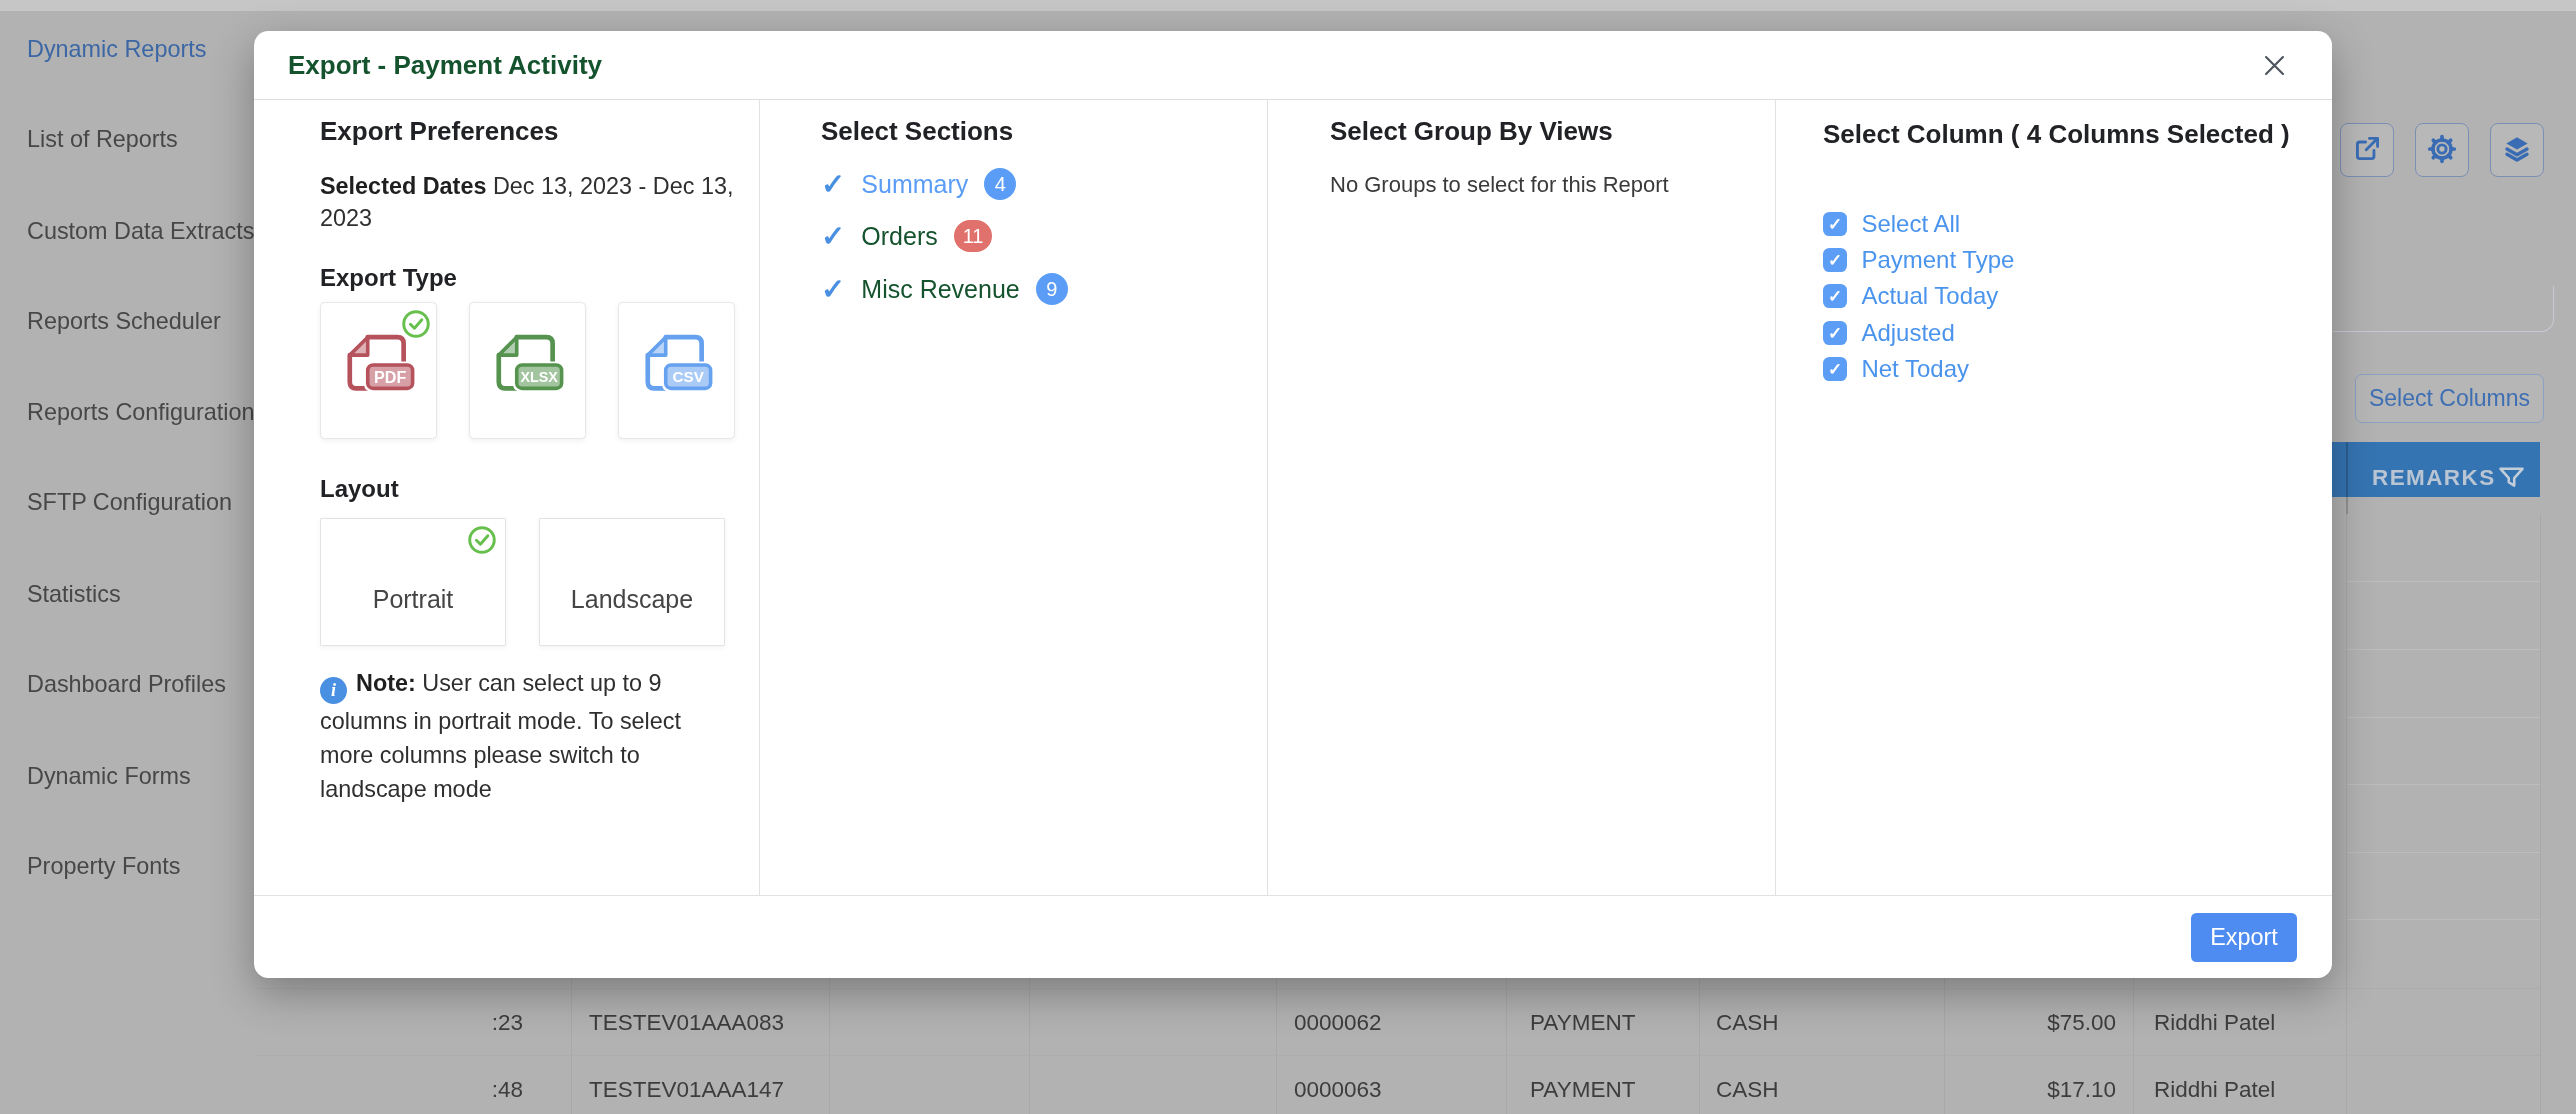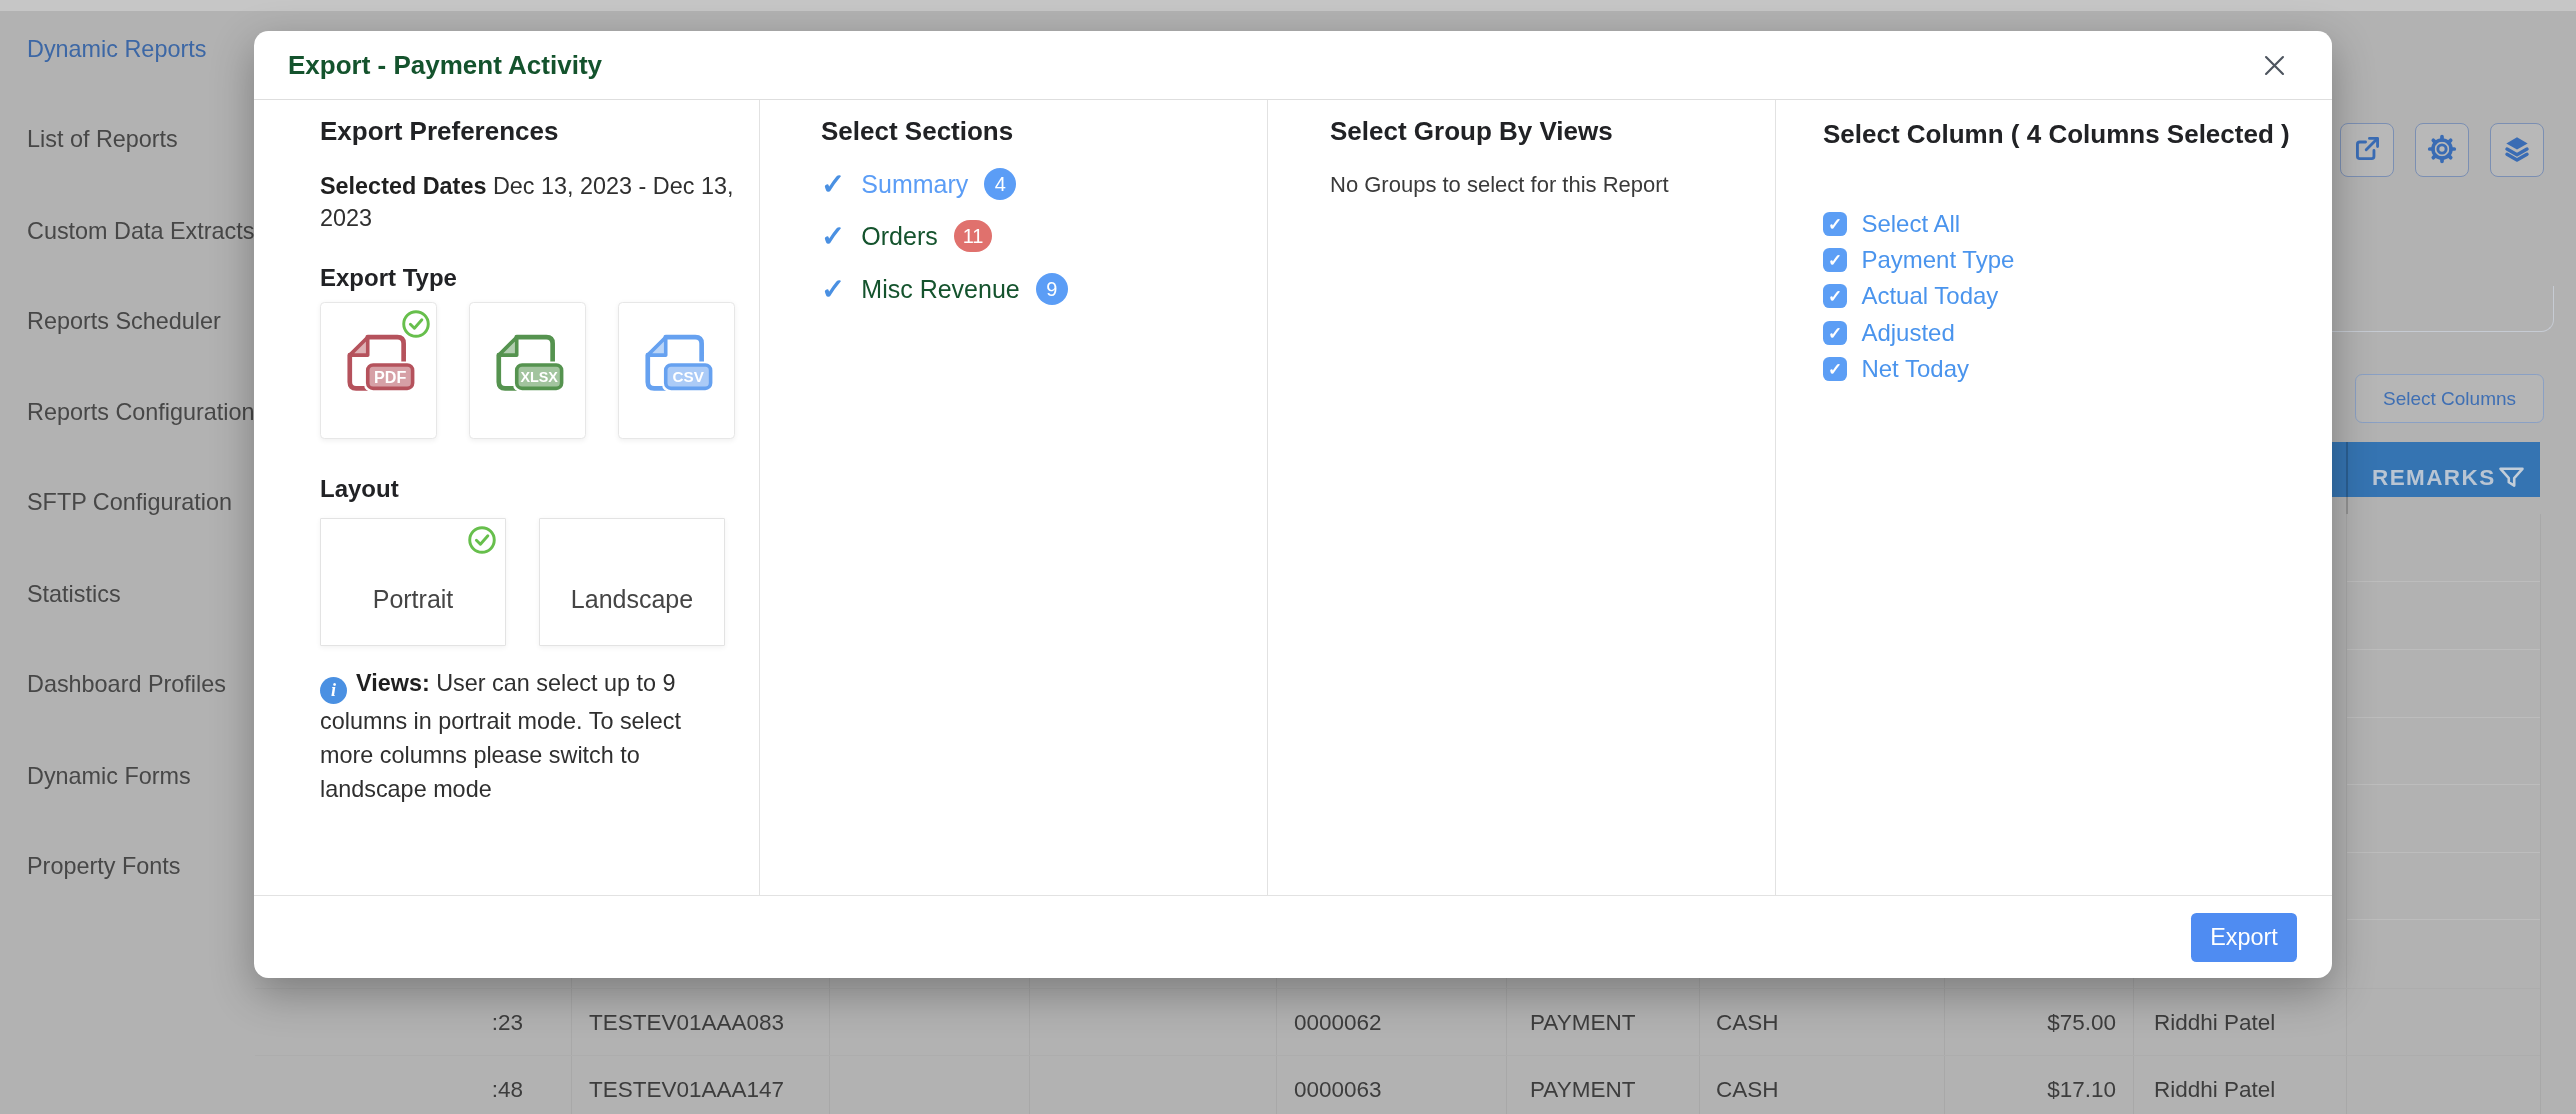--- a/index.html
+++ b/index.html
@@ -8,21 +8,21 @@
   .abs{position:absolute;}
   
   .top-strip{left:0;top:0;width:2576px;height:10.8px;background:#c6c6c6;}
   .side-item{left:27px;font-size:23.4px;color:#474747;white-space:nowrap;cursor:pointer;}
   .side-item.active{color:#3c67a5;}
   .tool-btn{width:52px;height:52px;border:1.8px solid #7b8fb3;border-radius:8px;
             background:rgba(255,255,255,0.08);display:flex;align-items:center;justify-content:center;cursor:pointer;}
   .card-edge{left:2253px;top:286px;width:300px;height:45px;
              border-bottom:0.9px solid #c6cbd3;border-right:0.9px solid #c6cbd3;border-radius:0 0 12.6px 0;}
   .sel-cols{left:2355px;top:374px;width:187px;height:47px;border:1.8px solid #8aa0c4;border-radius:7.2px;
-            color:#3f6fb3;font-size:19px;display:flex;align-items:center;justify-content:center;
+            color:#3f6fb3;font-size:23px;display:flex;align-items:center;justify-content:center;
             background:rgba(255,255,255,0.06);cursor:pointer;}
   .remarks-band{left:2316px;top:442px;width:224px;height:55px;background:#3574b2;}
   .remarks-band .seam{position:absolute;left:30px;top:0;width:1.8px;height:72px;background:rgba(0,0,0,0.18);}
   .remarks-band .lbl{position:absolute;left:56px;top:0;height:72px;display:flex;align-items:center;
                      color:#b9c5d3;font-size:22.5px;font-weight:bold;letter-spacing:1.4px;}
   .remarks-band .fun{position:absolute;right:12.6px;top:21px;}
   .vline{width:0.9px;background:#a8a8a8;}
   .hline{height:0.9px;background:#bdbdbd;}
   .hline.main{background:#adadad;}
   .cell{position:absolute;font-size:22.5px;color:#3d3d3d;line-height:67px;white-space:nowrap;}
@@ -248,21 +248,21 @@
               </svg>
           </span>
           <span>Portrait</span>
         </div>
         <div class="lay-card">
           <span>Landscape</span>
         </div>
       </div>
 
       <div class="abs txt" style="left:66px;top:566px;width:406px;line-height:34px">
-        <span class="info-dot"></span><b class="dk">Views:</b><span> User can select up to 9 columns in portrait mode. To select more columns please switch to landscape mode</span>
+        <span class="info-dot"></span><b class="dk">Note:</b><span> User can select up to 9 columns in portrait mode. To select more columns please switch to landscape mode</span>
       </div>
 
       <div class="abs h1" style="left:567px;top:16px">Select Sections</div>
 
       <div class="sec-row" style="left:567px;top:67px">
         <span class="sec-check"></span>
         <span class="sec-label blue">Summary</span>
         <span class="badge blue">4</span>
       </div>
       <div class="sec-row" style="left:567px;top:119px">

